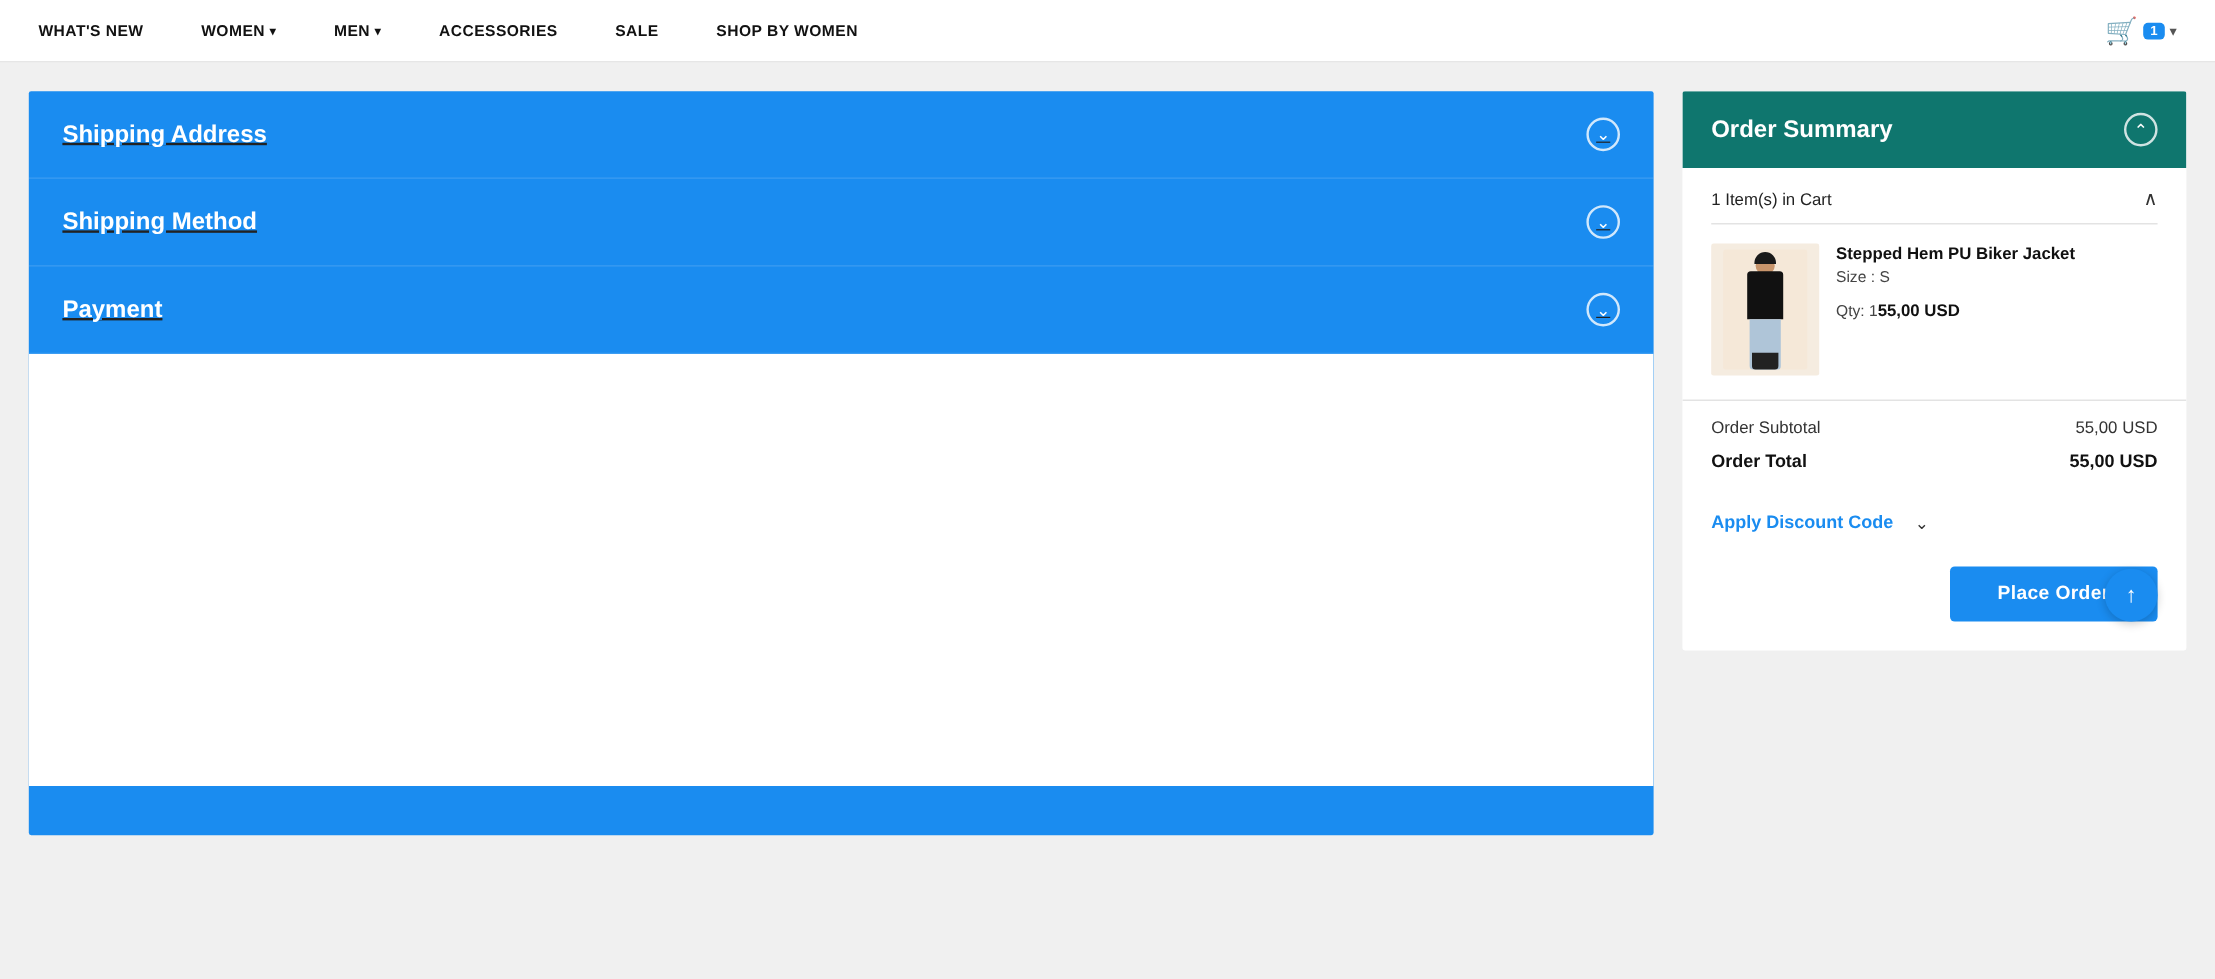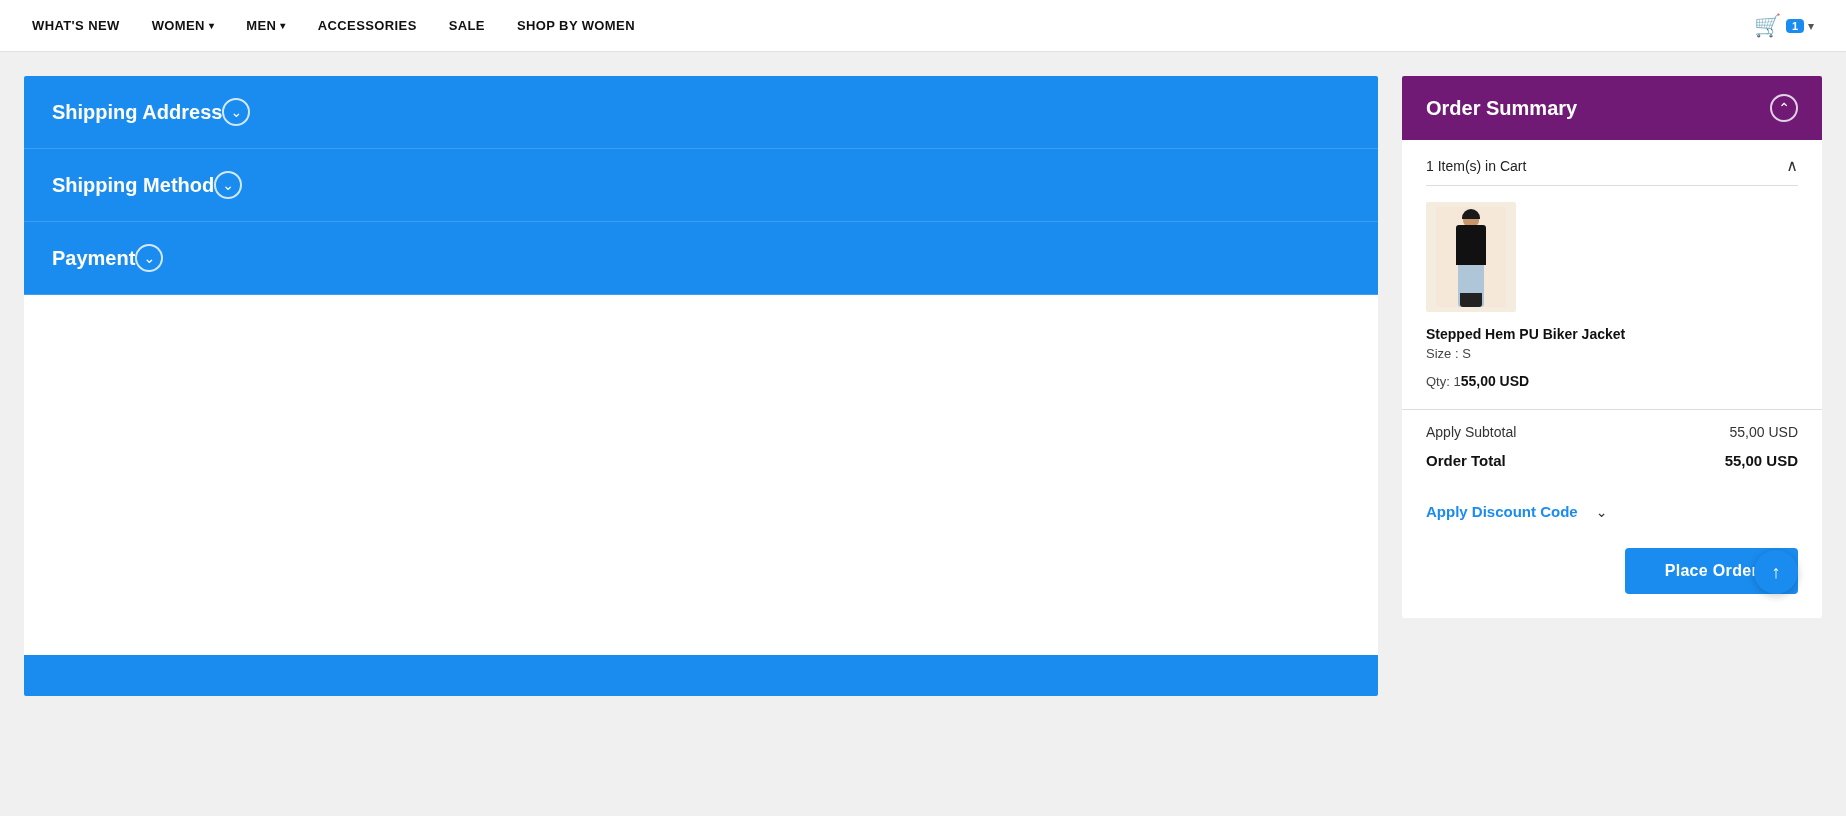--- a/index.html
+++ b/index.html
@@ -10,21 +10,21 @@
       background: #fff;
       display: flex;
       align-items: center;
       padding: 0 32px;
       height: 52px;
       border-bottom: 1px solid #e0e0e0;
     }
     .nav-items {
       display: flex;
       align-items: center;
-      gap: 32px;
+      gap: 48px;
       flex: 1;
     }
     .nav-item {
       font-weight: 700;
       font-size: 13px;
       letter-spacing: 0.03em;
       cursor: pointer;
       display: flex;
       align-items: center;
       gap: 4px;
@@ -72,23 +72,25 @@
     .left-panel {
       flex: 1;
       background: #1a8cf0;
       border-radius: 2px;
       overflow: hidden;
       min-height: 620px;
     }
     .checkout-section {
       display: flex;
       align-items: center;
+      justify-content: space-between;
       padding: 22px 28px;
       cursor: pointer;
       border-bottom: 1px solid rgba(255,255,255,0.15);
+      text-decoration: underline;
     }
     .checkout-section:last-child {
       border-bottom: none;
     }
     .checkout-section-title {
       font-size: 20px;
       font-weight: 700;
       color: #fff;
     }
     .circle-chevron {
@@ -112,21 +114,21 @@
     
     .right-panel {
       width: 420px;
       margin-left: 24px;
       background: #fff;
       border-radius: 2px;
       overflow: hidden;
       flex-shrink: 0;
     }
     .order-summary-header {
-      background: #701a75;
+      background: #0f766e;
       padding: 18px 24px;
       display: flex;
       align-items: center;
       justify-content: space-between;
     }
     .order-summary-title {
       color: #fff;
       font-size: 20px;
       font-weight: 700;
     }
@@ -158,21 +160,20 @@
     .divider {
       border: none;
       border-top: 1px solid #ddd;
       margin: 0 24px;
     }
     .cart-item {
       display: flex;
       align-items: flex-start;
       gap: 14px;
       padding: 16px 24px;
-      flex-direction: column;
     }
     .cart-item-img {
       width: 90px;
       height: 110px;
       background: #f5ece0;
       border-radius: 2px;
       overflow: hidden;
       flex-shrink: 0;
       position: relative;
       display: flex;
@@ -367,21 +368,21 @@
             <span>S</span>
           </div>
           <div class="cart-item-qty-price">
             <span class="cart-item-qty">Qty: 1</span>
             <span class="cart-item-price">55,00 USD</span>
           </div>
         </div>
       </div>
       <div class="order-totals">
         <div class="total-row">
-          <span>Apply Subtotal</span>
+          <span>Order Subtotal</span>
           <span>55,00 USD</span>
         </div>
         <div class="total-row order-total">
           <span>Order Total</span>
           <span>55,00 USD</span>
         </div>
       </div>
       <div class="discount-code-row">
         <span class="discount-code-label">Apply Discount Code</span>
         <span class="discount-chevron">⌄</span>

